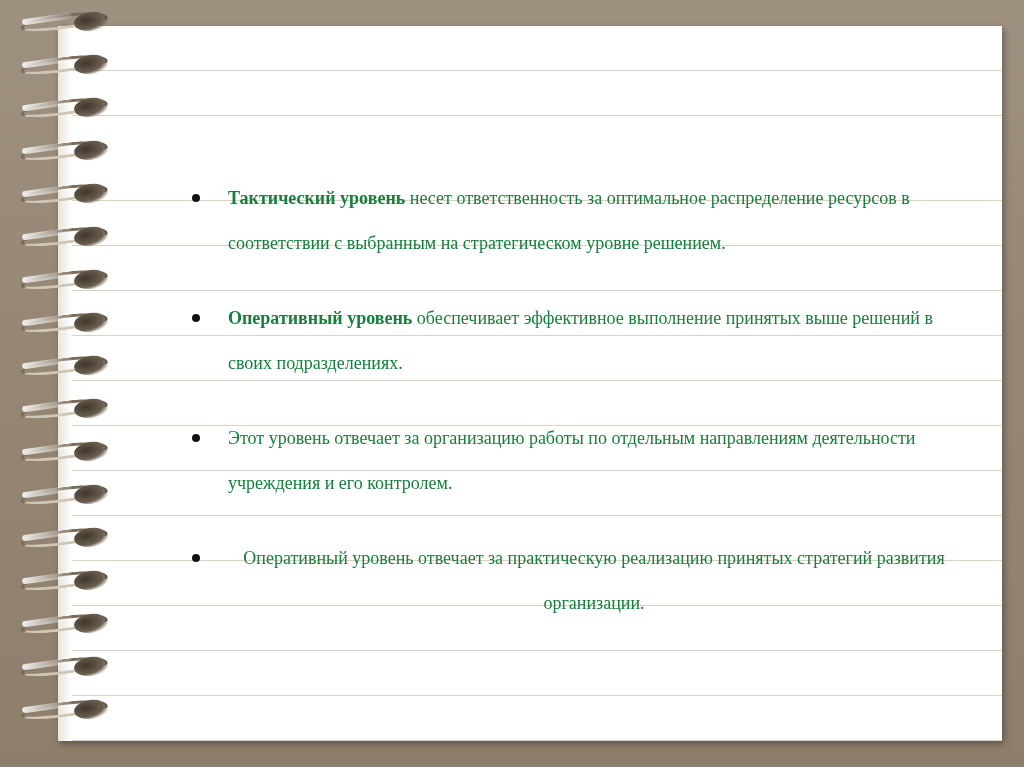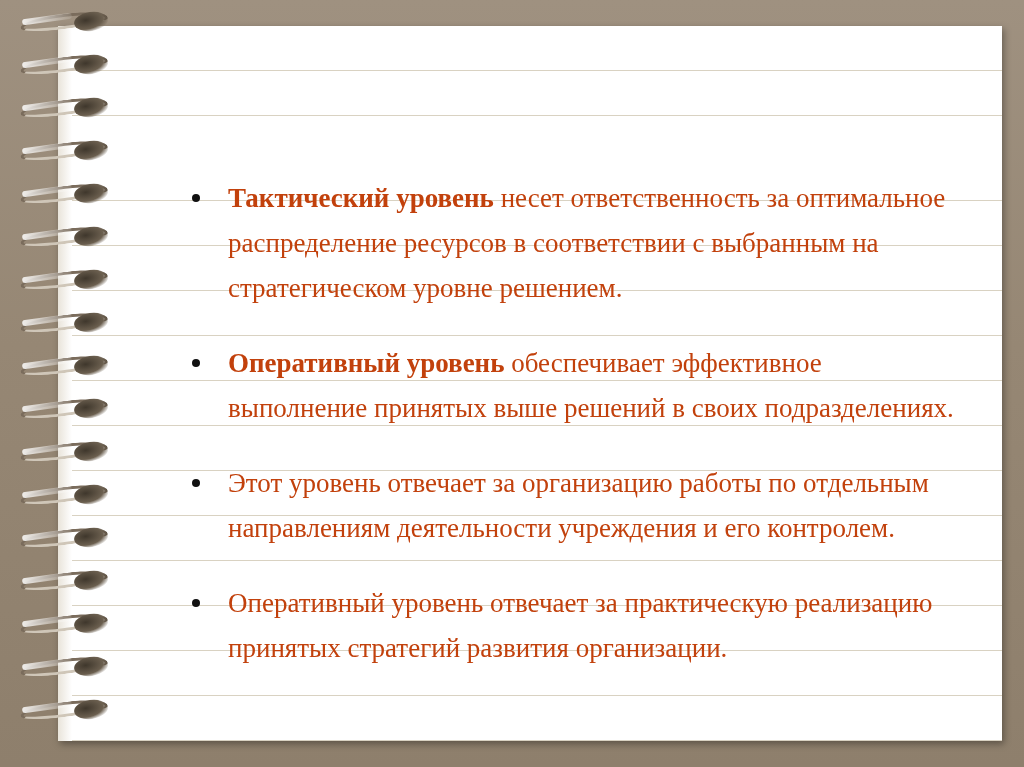--- a/index.html
+++ b/index.html
@@ -134,26 +134,26 @@
 
   ul.bullets {
     margin: 0;
     padding: 0;
     list-style: none;
   }
   ul.bullets > li {
     position: relative;
     margin: 0 0 30px 0;
     padding-left: 48px;
-    font-size: 27px;
+    font-size: 18px;
     line-height: 45px;
-    color: #c2410c;
+    color: #15803d;
     font-family: "Liberation Serif", serif;
   }
-  ul.bullets > li:last-child { margin-bottom: 4px; }
+  ul.bullets > li:last-child { margin-bottom: 4px; text-align: center; }
 
   ul.bullets > li .dot {
     position: absolute;
     left: 12px;
     top: 18px;
     width: 8px;
     height: 8px;
     background: #111111;
     border-radius: 50%;
   }

